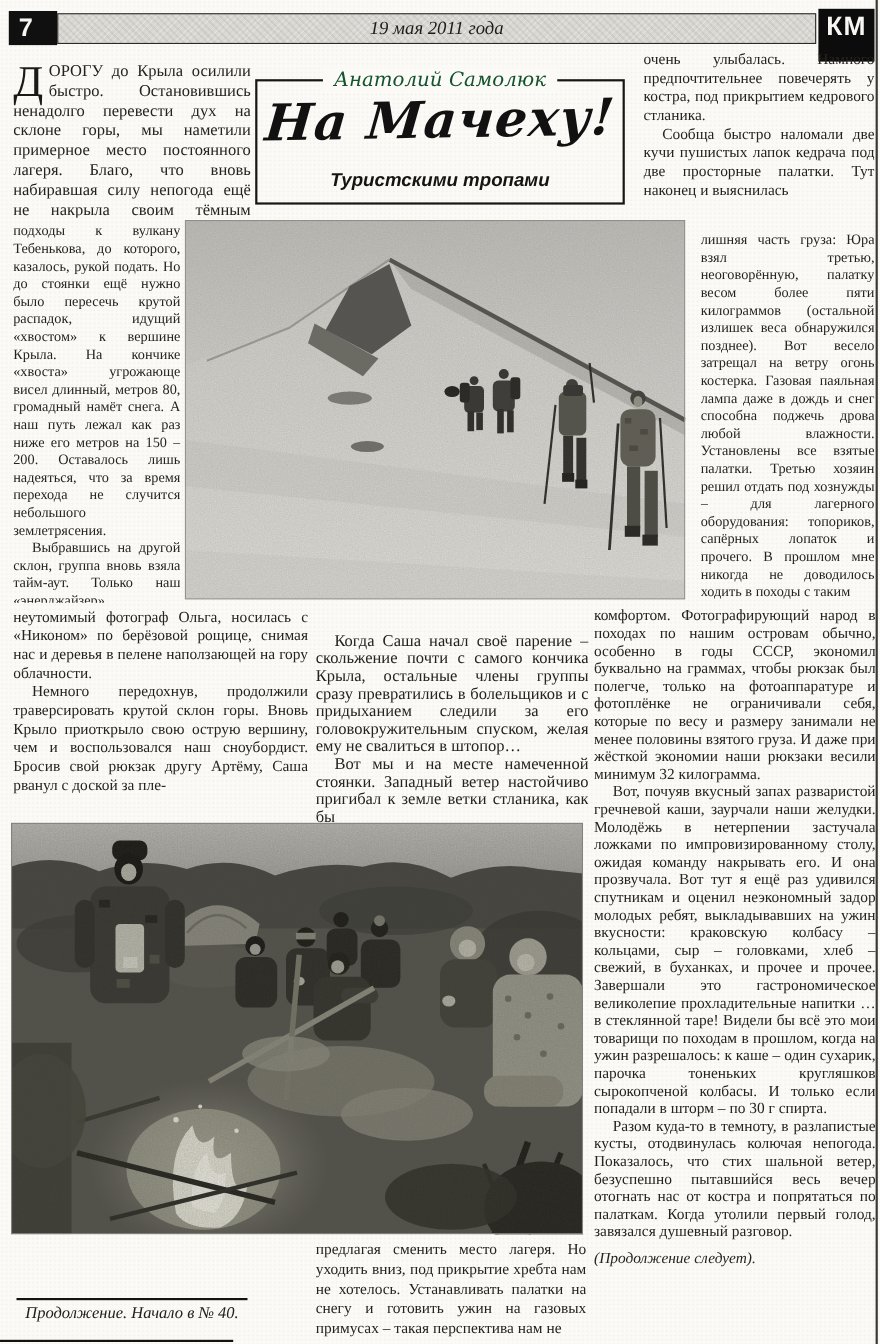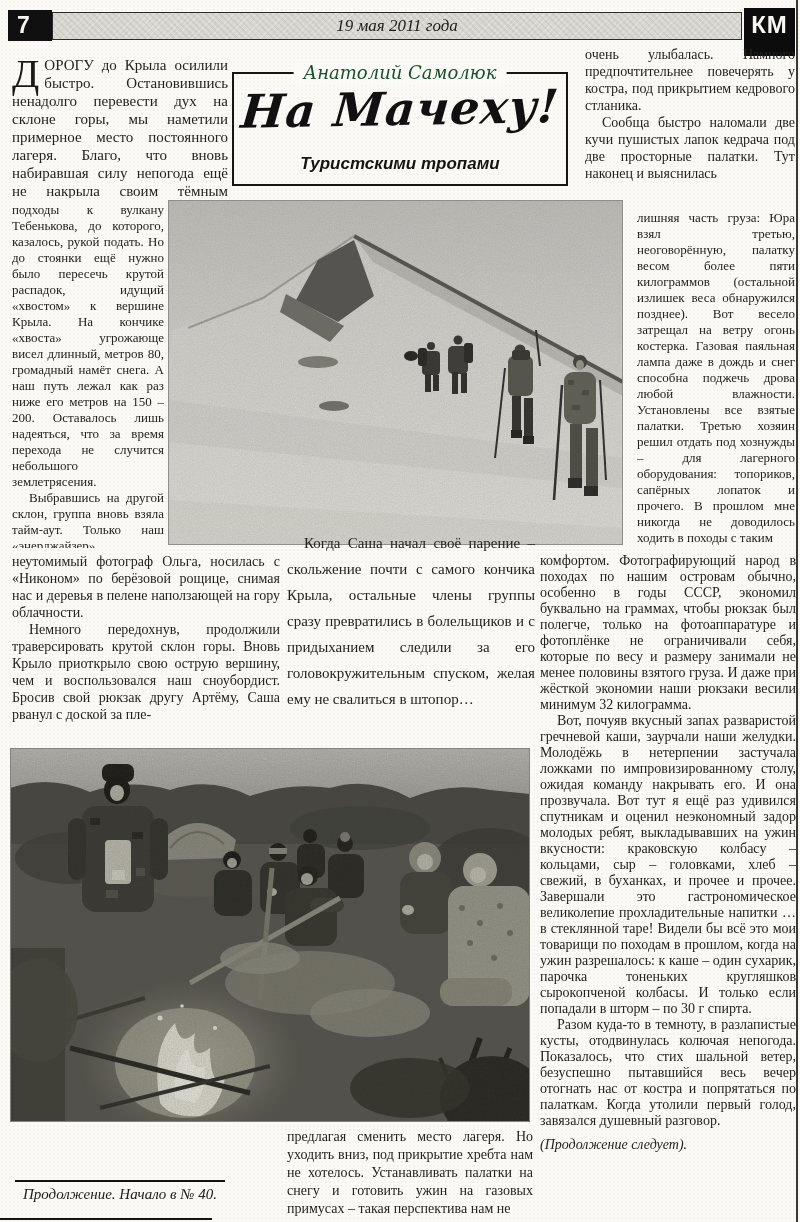--- a/index.html
+++ b/index.html
@@ -246,21 +246,21 @@
 
   <div class="abs seg bt" style="left:12px;top:553px;width:268px;height:190px;">
     <p>неутомимый фотограф Ольга, носилась с «Никоном» по берёзовой рощице, снимая нас и деревья в пелене наползающей на гору облачности.</p>
     <p class="ind">Немного передохнув, продолжили траверсировать крутой склон горы. Вновь Крыло приоткрыло свою острую вершину, чем и воспользовался наш сноубордист. Бросив свой рюкзак другу Артёму, Саша рванул с доской за пле-</p>
   </div>
 
 
   <div class="abs note-rule"></div>
   <div class="abs note">Продолжение. Начало в № 40.</div>
 
-  <div class="abs seg bt15" style="left:287px;top:530px;width:248px;height:190px;line-height:26px;">
+  <div class="abs seg bt15" style="left:287px;top:575px;width:248px;height:190px;line-height:16px;">
     <p class="ind">Когда Саша начал своё парение – скольжение почти с самого кончика Крыла, остальные члены группы сразу превратились в болельщиков и с придыханием следили за его головокружительным спуском, желая ему не свалиться в штопор…</p>
     <p class="ind">Вот мы и на месте намеченной стоянки. Западный ветер настойчиво пригибал к земле ветки стланика, как бы</p>
   </div>
 
   <div class="abs seg bt" style="left:287px;top:1128px;width:246px;height:90px;line-height:18px;">
     <p>предлагая сменить место лагеря. Но уходить вниз, под прикрытие хребта нам не хотелось. Устанавливать палатки на снегу и готовить ужин на газовых примусах – такая перспектива нам не</p>
   </div>
 
   <div class="abs seg bt" style="left:585px;top:46px;width:210px;height:150px;">
     <p>очень улыбалась. Намного предпочтительнее повечерять у костра, под прикрытием кедрового стланика.</p>

